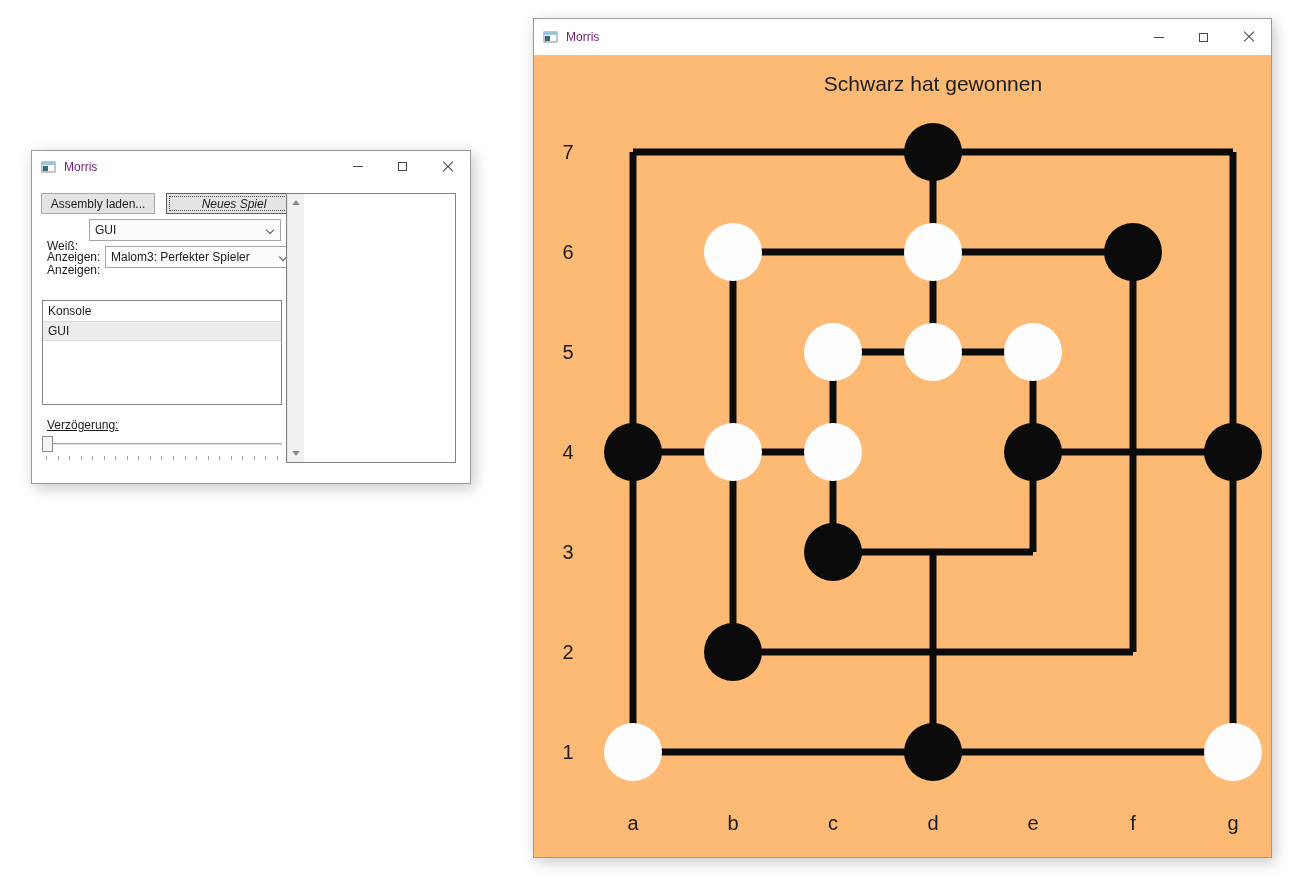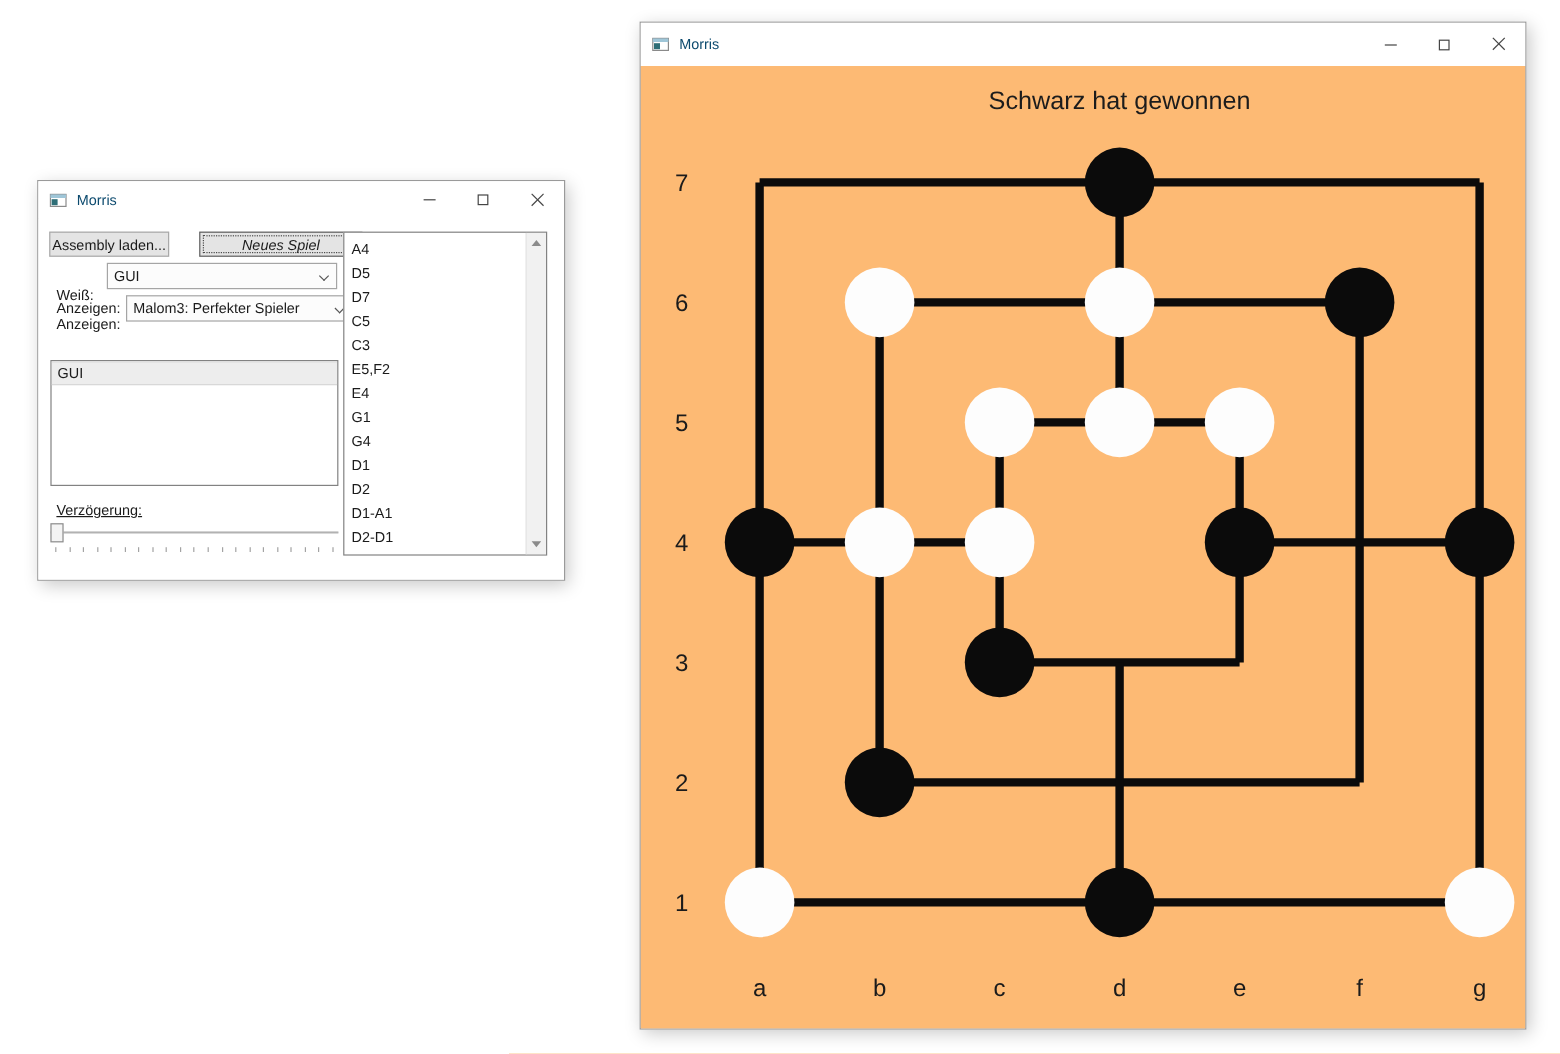--- a/index.html
+++ b/index.html
@@ -14,21 +14,21 @@
   .window {
     position: absolute;
     background: #ffffff;
     border: 1px solid #9a9a9a;
     box-shadow: 3px 4px 14px rgba(0,0,0,0.22);
   }
   .titlebar { display:flex; align-items:center; background:#ffffff; width:100%; }
   #control-window .titlebar { height:31px; }
   #game-window .titlebar { height:36px; }
   .title-icon { margin:0 7px 0 9px; display:flex; align-items:center; }
-  .title-text { font-size:12px; color:#0c4a6e; flex:1; white-space:nowrap; }
+  .title-text { font-size:12px; color:#701a75; flex:1; white-space:nowrap; }
   .caption { display:flex; height:100%; }
   .cap-btn { width:45px; height:100%; display:flex; align-items:center; justify-content:center; cursor:pointer; }
   .glyph-min { width:10px; height:1px; background:#454545; }
   .glyph-max { width:9px; height:9px; border:1px solid #454545; }
   .glyph-close { position:relative; width:12px; height:12px; }
   .glyph-close::before, .glyph-close::after {
     content:""; position:absolute; left:-1px; top:5px; width:14px; height:1px; background:#454545;
   }
   .glyph-close::before { transform:rotate(45deg); }
   .glyph-close::after  { transform:rotate(-45deg); }
@@ -92,37 +92,38 @@
       <div class="cap-btn">
           <span class="glyph-max"></span>
         </div>
       <div class="cap-btn">
           <span class="glyph-close"></span>
         </div>
     </div>
   </div>
   <div class="client">
 
-    <div class="btn" style="left:9px; top:11px; width:100px;">Assembly laden...</div>
+    <div class="btn" style="left:9px; top:11px; width:114px;">Assembly laden...</div>
     <div class="btn focused" style="left:134px; top:11px; width:136px;font-style:italic;">Neues Spiel</div>
 
     <span class="form-label" style="left:15px; top:41px;margin-top:16px;">Weiß:</span>
     <div class="combo" style="left:57px; top:37px; width:192px;">
       <span>GUI</span>
       <span class="combo-chev"></span>
     </div>
 
     <span class="form-label" style="left:15px; top:68px;">Anzeigen:</span>
     <div class="combo" style="left:73px; top:64px; width:189px;">
       <span>Malom3: Perfekter Spieler</span>
       <span class="combo-chev"></span>
     </div>
 
     <span class="form-label" style="left:15px; top:81px;">Anzeigen:</span>
     <div class="listbox" style="left:10px; top:118px; width:240px; height:105px;">
+        <div class="list-item">Konsole</div>
         <div class="list-item selected">GUI</div>
       </div>
 
     <span class="form-label" style="left:15px; top:236px;text-decoration:underline;">Verzögerung:</span>
     <div class="slider" style="left:10px; top:252px; width:240px;">
       <div class="slider-track"></div>
       <div class="slider-thumb"></div>
       <div class="slider-ticks">
           <span class="tick"></span>
           <span class="tick"></span>
@@ -142,35 +143,20 @@
           <span class="tick"></span>
           <span class="tick"></span>
           <span class="tick"></span>
           <span class="tick"></span>
           <span class="tick"></span>
           <span class="tick"></span>
         </div>
     </div>
 
     <div class="moves" style="left:254px; top:11px; width:170px; height:270px;">
-      <div class="moves-items">
-          <div class="move-item">A4</div>
-          <div class="move-item">D5</div>
-          <div class="move-item">D7</div>
-          <div class="move-item">C5</div>
-          <div class="move-item">C3</div>
-          <div class="move-item">E5,F2</div>
-          <div class="move-item">E4</div>
-          <div class="move-item">G1</div>
-          <div class="move-item">G4</div>
-          <div class="move-item">D1</div>
-          <div class="move-item">D2</div>
-          <div class="move-item">D1-A1</div>
-          <div class="move-item">D2-D1</div>
-        </div>
       <div class="moves-sb">
         <div class="sb-btn sb-up">
             <span class="tri-up"></span>
           </div>
         <div class="sb-btn sb-down">
             <span class="tri-down"></span>
           </div>
       </div>
     </div>
 

